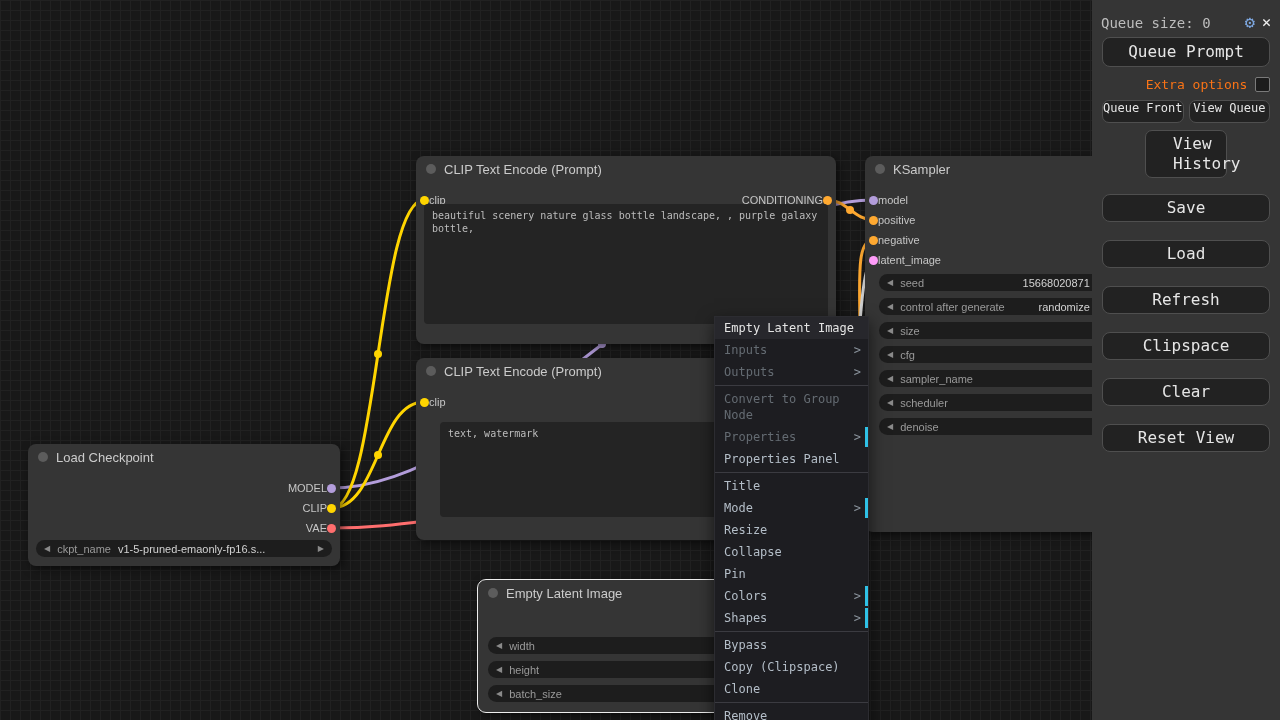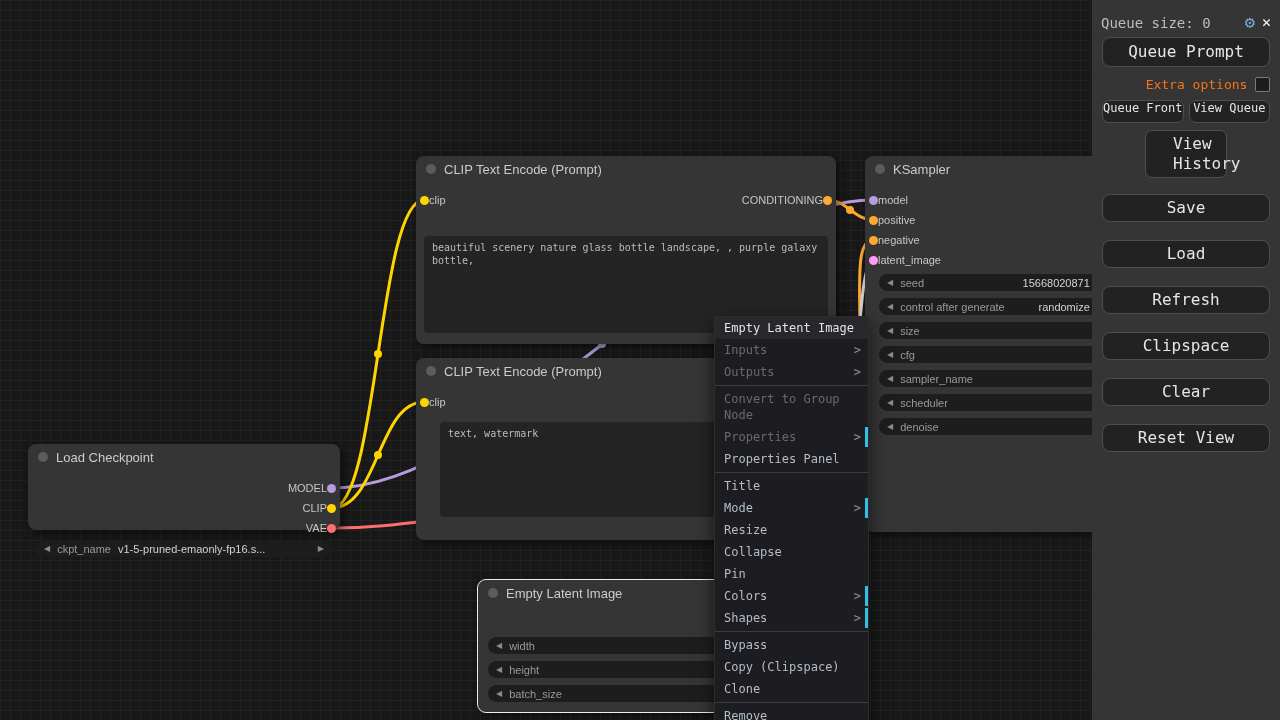--- a/index.html
+++ b/index.html
@@ -65,21 +65,21 @@
     <path d="M332,508 C378,508 378,402 424,402" stroke="#FFD500" stroke-width="3" fill="none" stroke-linecap="round"></path>
     <path d="M828,200 C846,200 855,220 873,220" stroke="#FFA931" stroke-width="3" fill="none" stroke-linecap="round"></path>
     <path d="M828,402 C886,402 840,240 873,240" stroke="#FFA931" stroke-width="3" fill="none" stroke-linecap="round"></path>
     <path d="M782,624 C868,624 848,260 873,260" stroke="#D8D8D8" stroke-width="3" fill="none" stroke-linecap="round"></path>
     <circle cx="378" cy="354" r="4" fill="#FFD500"></circle>
     <circle cx="378" cy="455" r="4" fill="#FFD500"></circle>
     <circle cx="602" cy="344" r="4" fill="#B39DDB"></circle>
     <circle cx="850" cy="210" r="4" fill="#FFA931"></circle>
   </svg>
 
-  <div class="node" style="left:28px;top:444px;width:312px;height:86px">
+  <div class="node" style="left:28px;top:444px;width:312px;height:122px">
     <div class="node-header">
       <span class="collapse-dot"></span>
       <span>Load Checkpoint</span>
     </div>
     <div class="slot out" style="top:36px">
       <span>MODEL</span>
       <span class="dot" style="background:#B39DDB"></span>
     </div>
     <div class="slot out" style="top:56px">
       <span>CLIP</span>
@@ -103,21 +103,21 @@
       <span>CLIP Text Encode (Prompt)</span>
     </div>
     <div class="slot in" style="top:36px">
       <span class="dot" style="background:#FFD500"></span>
       <span>clip</span>
     </div>
     <div class="slot out" style="top:36px">
       <span>CONDITIONING</span>
       <span class="dot" style="background:#FFA931"></span>
     </div>
-    <div class="prompt-box" style="left:8px;top:80px;width:404px;height:97px">beautiful scenery nature glass bottle landscape, , purple galaxy bottle,</div>
+    <div class="prompt-box" style="left:8px;top:48px;width:404px;height:120px">beautiful scenery nature glass bottle landscape, , purple galaxy bottle,</div>
   </div>
 
   <div class="node" style="left:416px;top:358px;width:420px;height:182px">
     <div class="node-header">
       <span class="collapse-dot"></span>
       <span>CLIP Text Encode (Prompt)</span>
     </div>
     <div class="slot in" style="top:36px">
       <span class="dot" style="background:#FFD500"></span>
       <span>clip</span>

